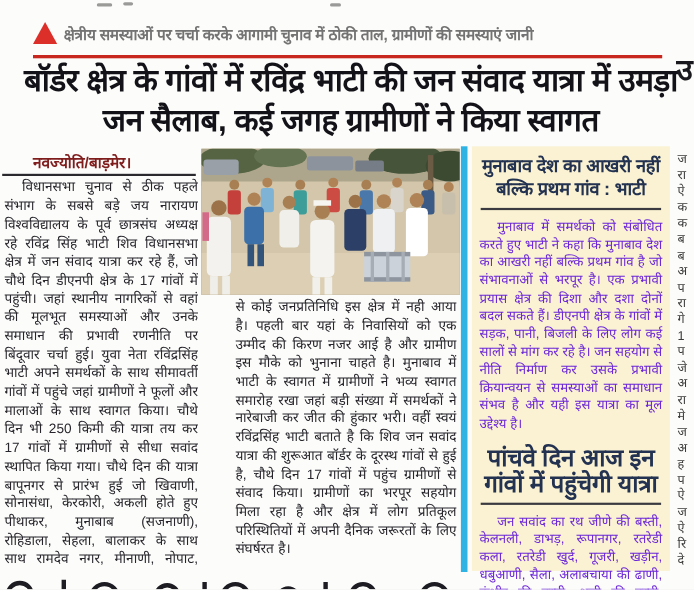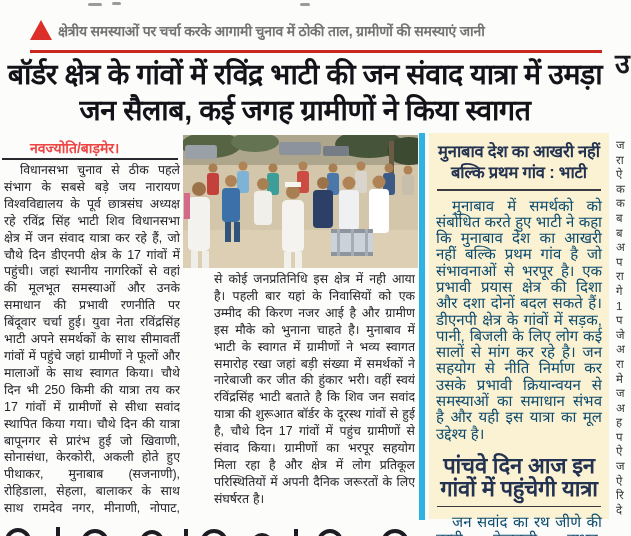--- a/index.html
+++ b/index.html
@@ -19,26 +19,26 @@
     width:0;height:0;border-left:11px solid transparent;border-right:11px solid transparent;
     border-bottom:20px solid #dd2f2a;flex:0 0 auto;line-height:0;font-size:0;color:transparent;
     overflow:hidden;
   }
   #kicker-text{
     font-size:14px;font-weight:bold;color:#737373;letter-spacing:-0.2px;white-space:nowrap;
   }
   #kicker-rule{position:absolute;left:30px;top:50px;width:572px;height:3px;background:#c8271f;}
   
   #headline{
-    position:absolute;left:2px;top:56px;width:606px;height:76px;margin:0;
+    position:absolute;left:16px;top:56px;width:606px;height:76px;margin:0;
     font-size:28.5px;line-height:36px;font-weight:bold;color:#121218;
     text-align:center;letter-spacing:-0.4px;
   }
   
-  #byline{position:absolute;left:4px;top:138px;width:172px;font-size:14px;font-weight:bold;color:#ef4444;text-indent:26px;}
+  #byline{position:absolute;left:4px;top:138px;width:172px;font-size:14px;font-weight:bold;color:#7f1d1d;text-indent:26px;}
   #byline-rule{position:absolute;left:2px;top:158px;width:176px;height:1.5px;background:#2a2a2e;}
   .bodytext{
     font-size:12.4px;line-height:16.9px;text-align:justify;color:#28262c;margin:0;
     word-spacing:0.5px;
   }
   #col1{position:absolute;left:4px;top:162px;width:176px;height:353px;overflow:hidden;}
   #col1 p{text-indent:16px;}
   #col2{position:absolute;left:214px;top:271px;width:201px;height:240px;overflow:hidden;}
   
   #photo{
@@ -49,21 +49,21 @@
   #divider-blue{position:absolute;left:419px;top:133px;width:6px;height:387px;background:#2fb3e3;}
   #sidebar{
     position:absolute;left:429px;top:133px;width:180px;height:386px;
     background:#faf2d2;box-sizing:border-box;padding:8px 7px 6px 7px;
   }
   .sb-title{
     margin:0;font-size:16.5px;line-height:21px;font-weight:bold;color:#233250;
     text-align:center;letter-spacing:-0.2px;
   }
   .sb-rule{height:1.5px;background:#3a3a40;margin:6px 1px 7px 1px;}
-  .sb-body{font-size:15px;line-height:16.3px;text-align:justify;color:#0c4a6e;margin:0;}
+  .sb-body{font-size:12px;line-height:16.3px;text-align:justify;color:#6d28d9;margin:0;}
   .sb-body{text-indent:16px;}
   #sb-title2{margin-top:12px;font-size:22px;line-height:23px;}
   
   #edge-col{position:absolute;left:612px;top:0;width:19px;height:536px;overflow:hidden;}
   #edge-top-char{position:absolute;left:3px;top:44px;font-size:27px;font-weight:bold;color:#1a1a1e;}
   #edge-chars{
     position:absolute;left:4px;top:138px;width:16px;
     font-size:11.5px;line-height:14.6px;color:#3a3a3a;white-space:pre-line;
   }
   

